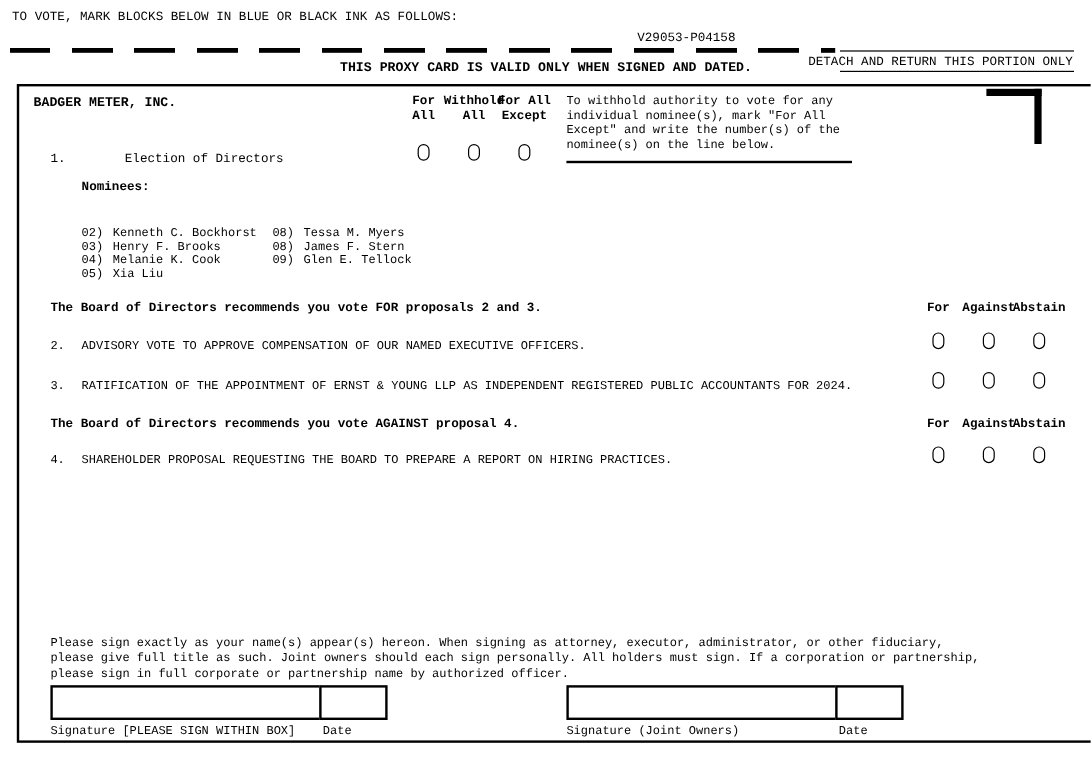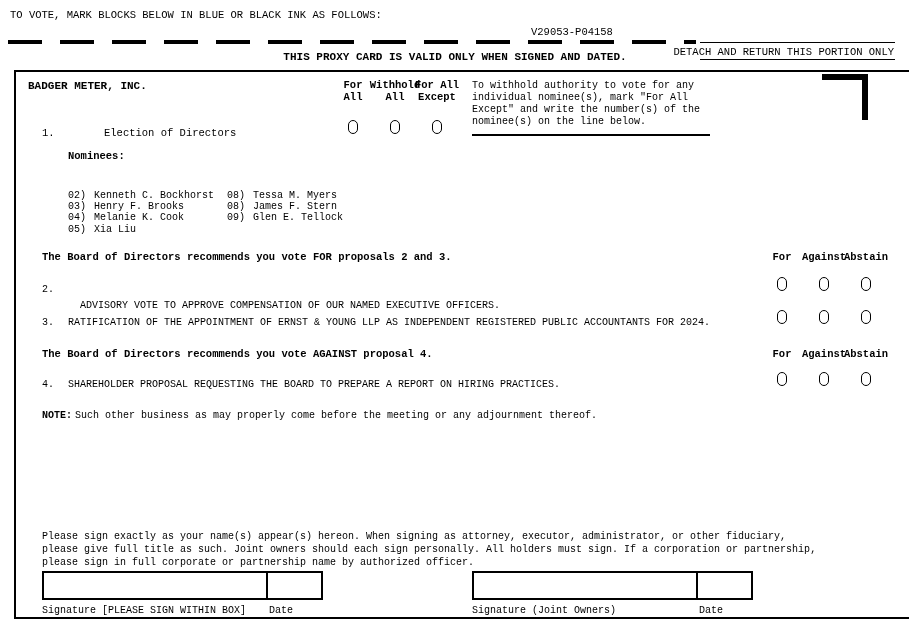--- a/index.html
+++ b/index.html
@@ -97,21 +97,21 @@
     </div>
 
     <div class="abs b fs105" style="left:26px; top:179px;">The Board of Directors recommends you vote FOR proposals 2 and 3.</div>
     <div class="abs vote3 b fs105" style="left:745px; top:179px;">
       <span>For</span>
       <span>Against</span>
       <span>Abstain</span>
     </div>
 
     <div class="abs fs10" style="left:26px; top:212px;">2.</div>
-    <div class="abs fs10" style="left:52px; top:228px; width:660px;margin-left:12px;">ADVISORY VOTE TO APPROVE COMPENSATION OF OUR NAMED EXECUTIVE OFFICERS.</div>
+    <div class="abs fs10" style="left:52px; top:212px; width:660px;">ADVISORY VOTE TO APPROVE COMPENSATION OF OUR NAMED EXECUTIVE OFFICERS.</div>
     <div class="abs vote3" style="left:745px; top:205px;">
       <span class="oval"></span>
       <span class="oval"></span>
       <span class="oval"></span>
     </div>
 
     <div class="abs fs10" style="left:26px; top:245px;">3.</div>
     <div class="abs fs10" style="left:52px; top:245px; width:680px;">RATIFICATION OF THE APPOINTMENT OF ERNST &amp; YOUNG LLP AS INDEPENDENT REGISTERED PUBLIC ACCOUNTANTS FOR 2024.</div>
     <div class="abs vote3" style="left:745px; top:238px;">
       <span class="oval"></span>
@@ -127,23 +127,20 @@
     </div>
 
     <div class="abs fs10" style="left:26px; top:307px;">4.</div>
     <div class="abs fs10" style="left:52px; top:307px; width:660px;">SHAREHOLDER PROPOSAL REQUESTING THE BOARD TO PREPARE A REPORT ON HIRING PRACTICES.</div>
     <div class="abs vote3" style="left:745px; top:300px;">
       <span class="oval"></span>
       <span class="oval"></span>
       <span class="oval"></span>
     </div>
 
-    <div class="abs fs10" style="left:26px; top:338px;">
-      <span class="b">NOTE:</span><span class="notegap">Such other business as may properly come before the meeting or any adjournment thereof.</span>
-    </div>
 
     <div class="abs fs10" style="left:26px; top:458px; width:780px; line-height:1.3;">Please sign exactly as your name(s) appear(s) hereon. When signing as attorney, executor, administrator, or other fiduciary, please give full title as such. Joint owners should each sign personally. All holders must sign. If a corporation or partnership, please sign in full corporate or partnership name by authorized officer.</div>
 
     <div class="abs sigbox" style="left:26px; top:499px; width:226px;"></div>
     <div class="abs sigbox" style="left:250px; top:499px; width:57px;"></div>
     <div class="abs fs10" style="left:26px; top:533px;">Signature [PLEASE SIGN WITHIN BOX]</div>
     <div class="abs fs10" style="left:253px; top:533px;">Date</div>
 
     <div class="abs sigbox" style="left:456px; top:499px; width:226px;"></div>
     <div class="abs sigbox" style="left:680px; top:499px; width:57px;"></div>

